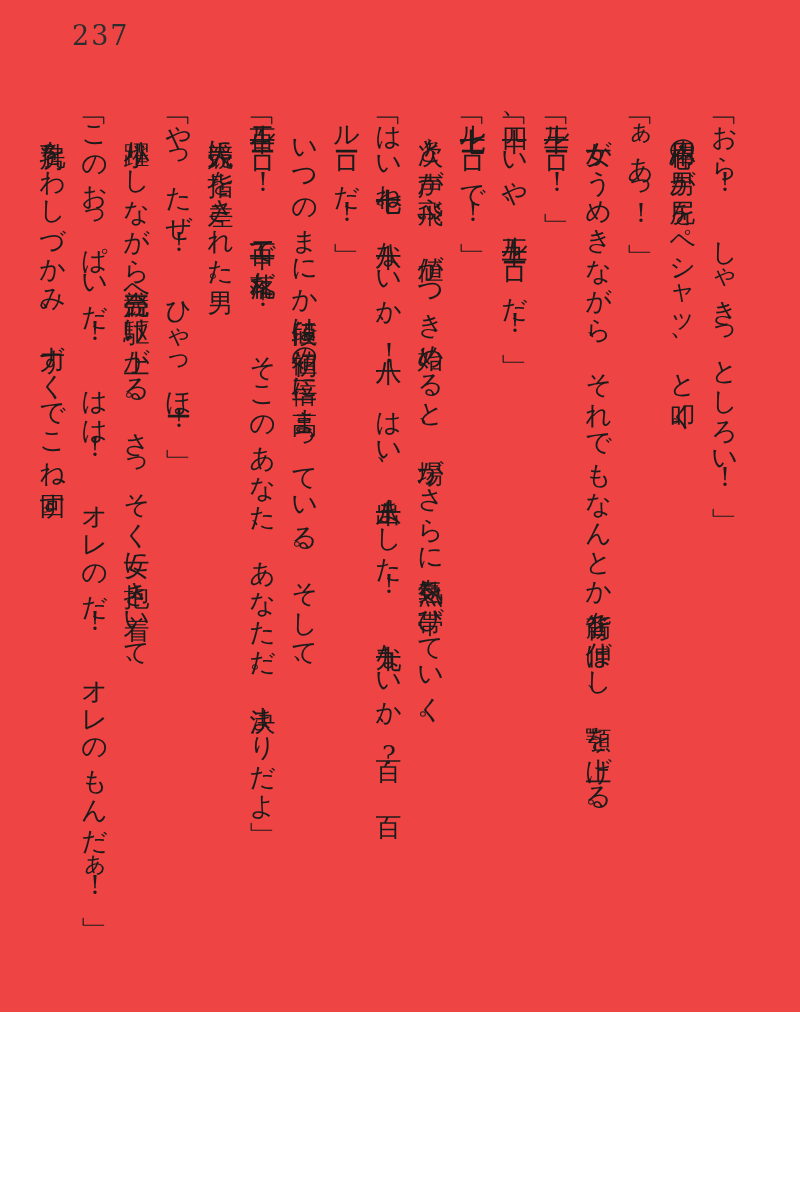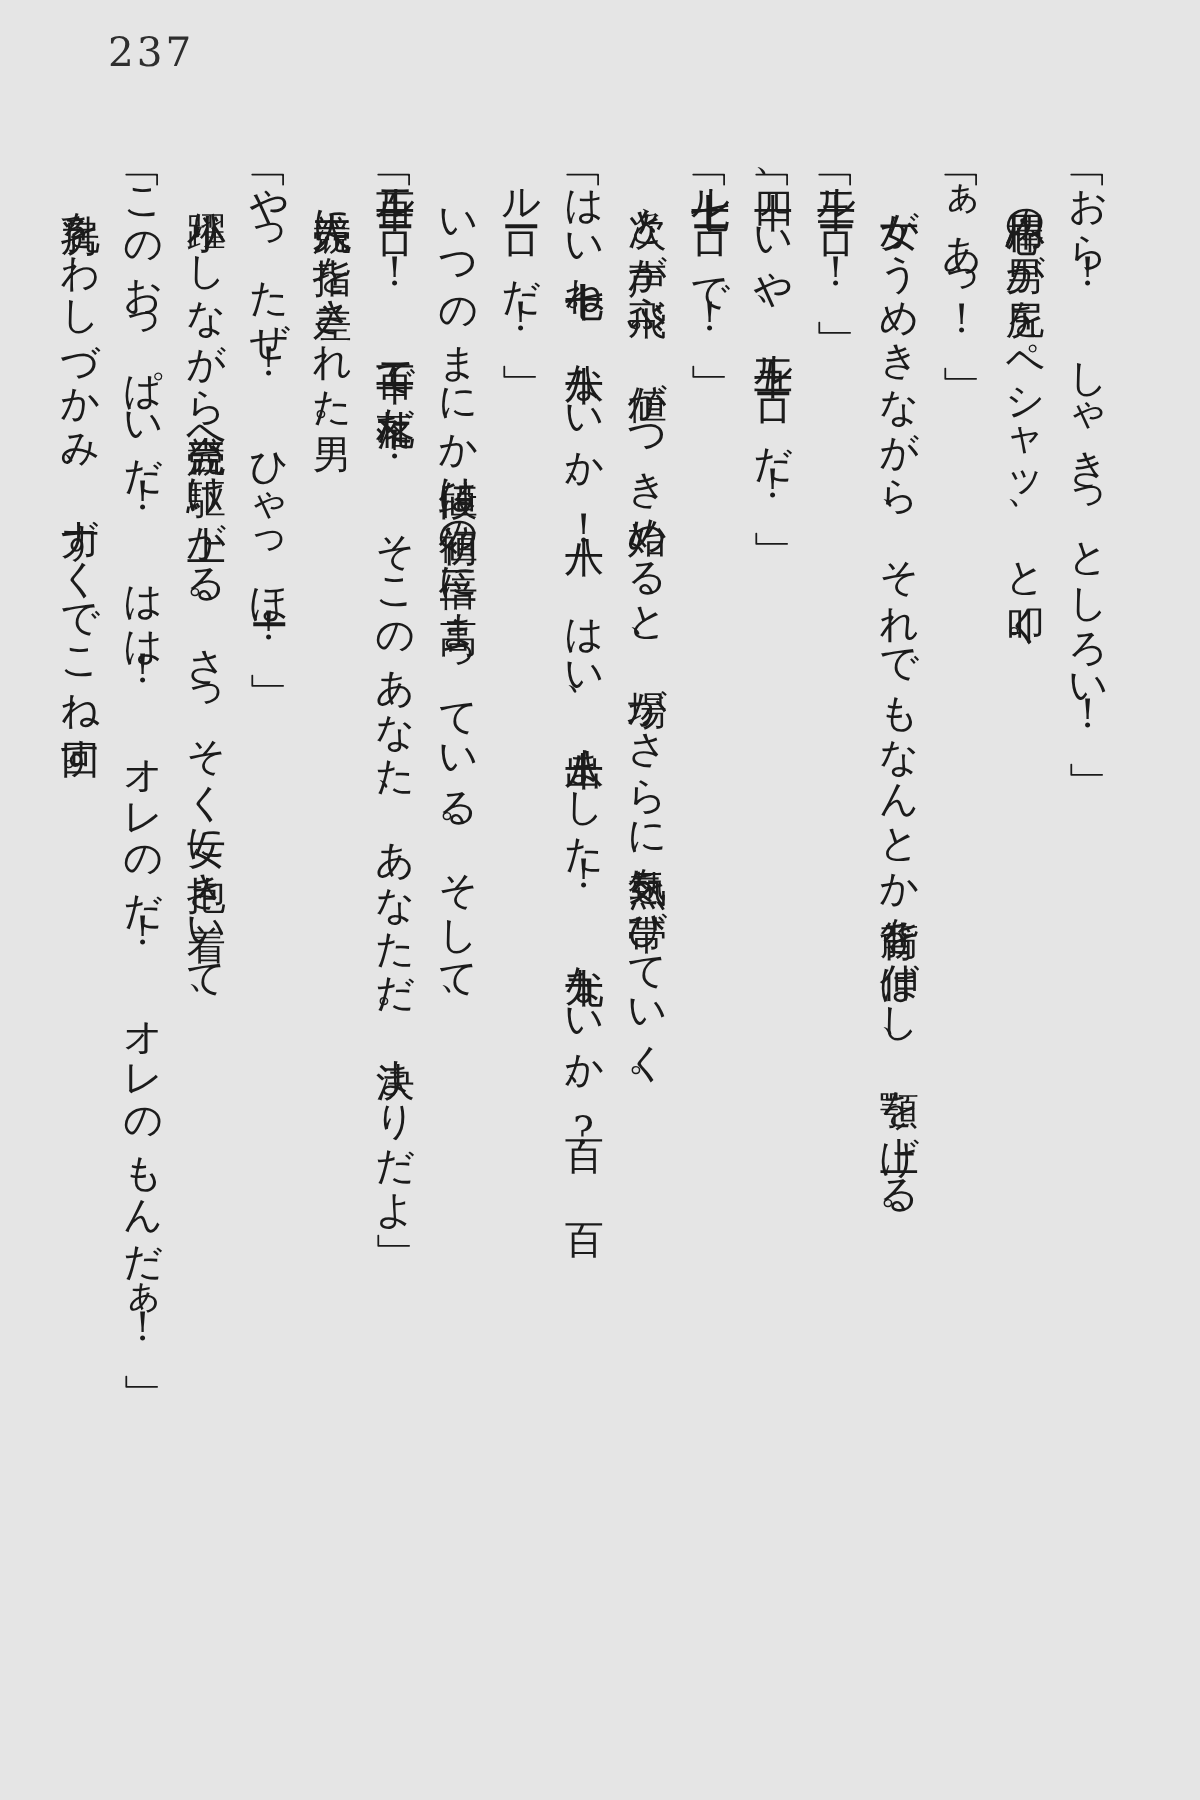--- a/index.html
+++ b/index.html
@@ -3,22 +3,22 @@
 <meta charset="utf-8">
 <style>
   html, body {
     margin: 0;
     padding: 0;
     background: #ffffff;
   }
   .page {
     position: relative;
     width: 800px;
-    height: 1200px;
-    background: #e5e5e5;
+    height: 1012px;
+    background: #ef4444;
     overflow: hidden;
     font-family: "DejaVu Serif", "Liberation Serif", serif;
     color: #1b1b1b;
   }
   .page-number {
     position: absolute;
     top: 20px;
     left: 72px;
     font-size: 27px;
     letter-spacing: 2px;

